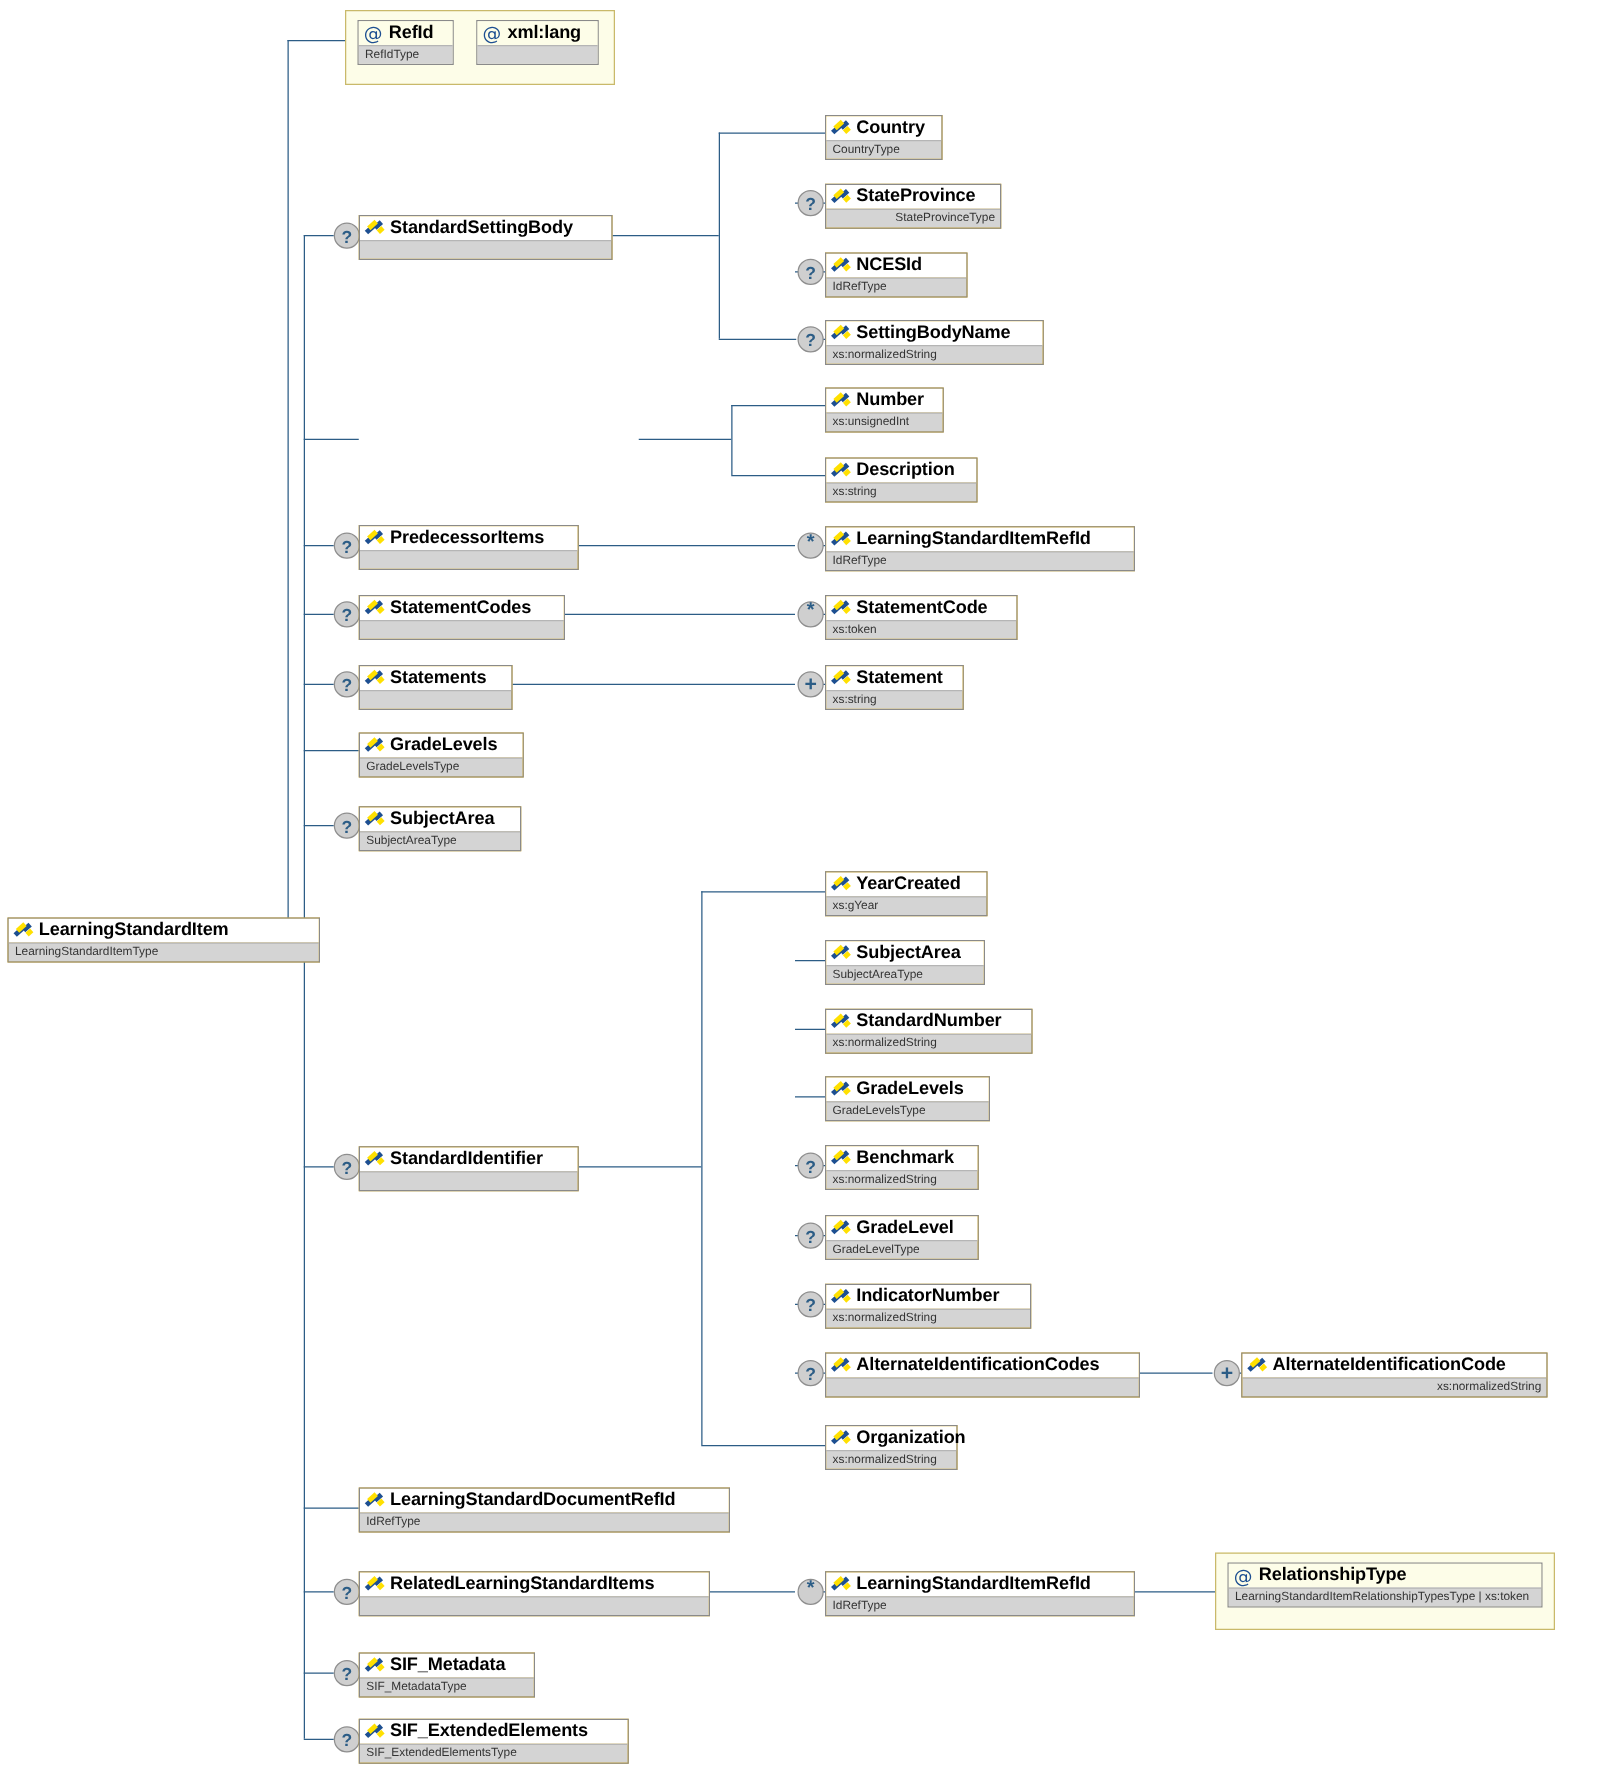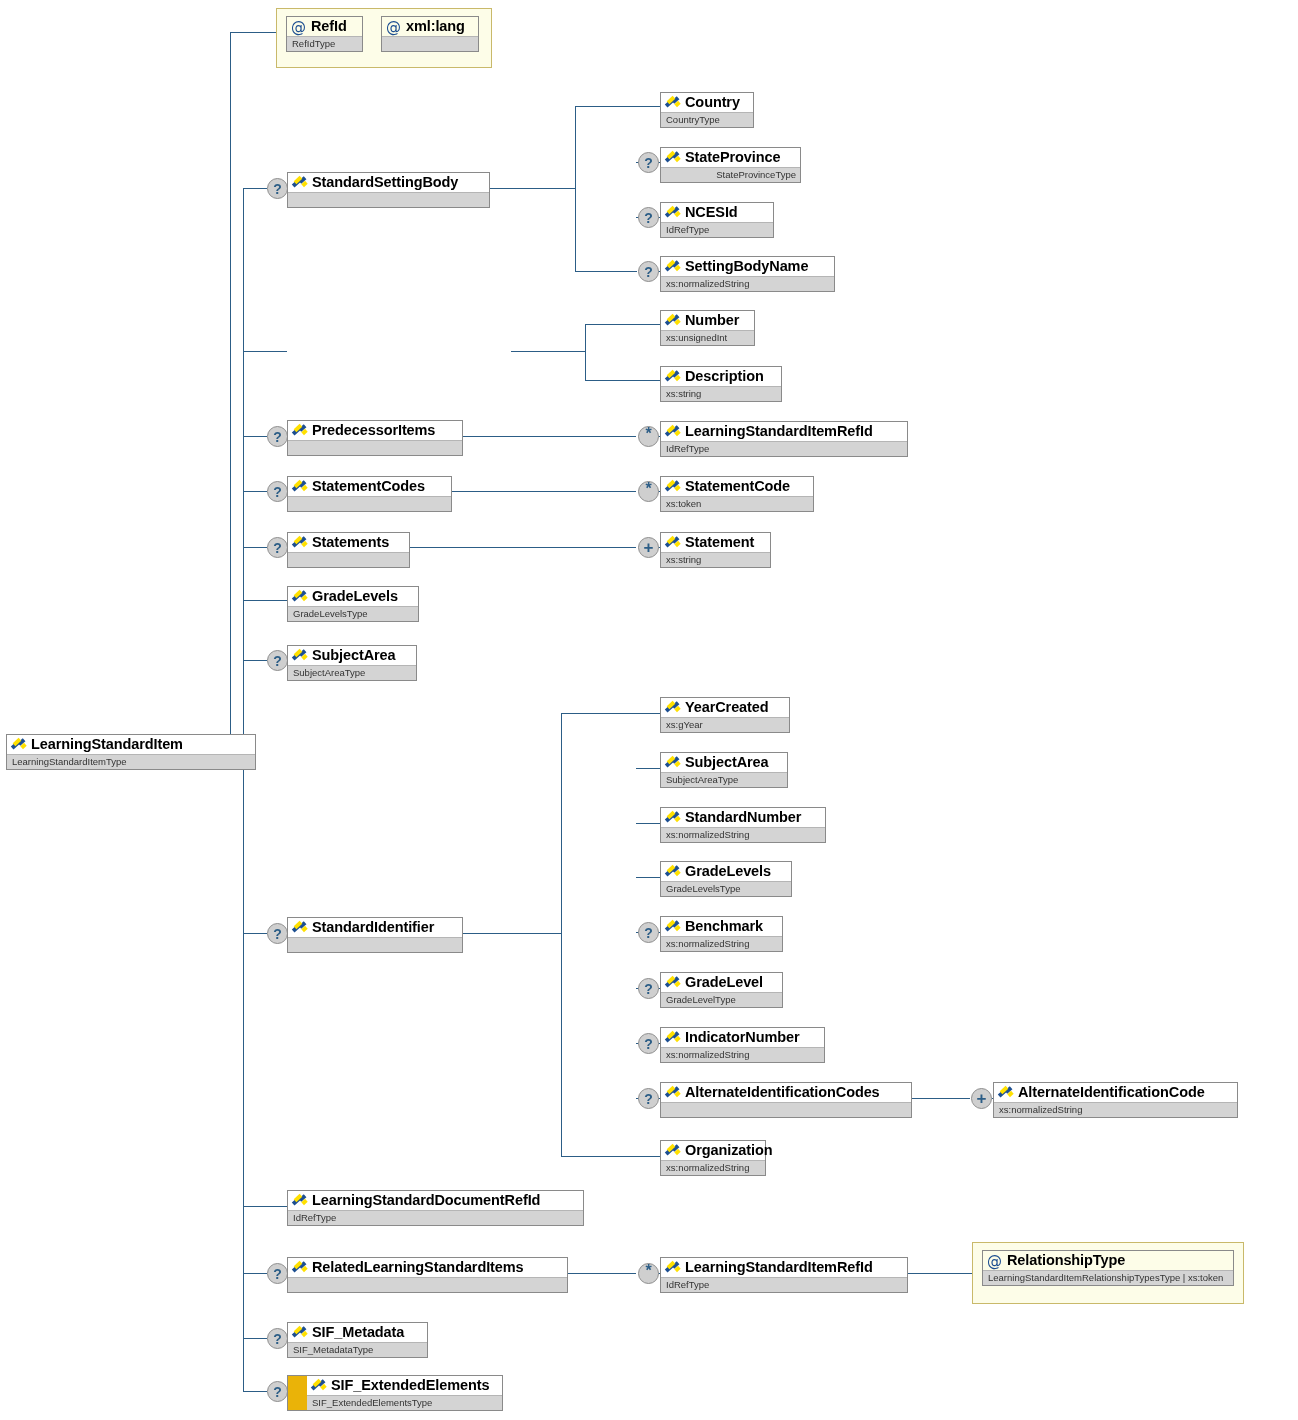--- a/index.html
+++ b/index.html
@@ -466,21 +466,21 @@
           <i class="b2"></i>
           <i class="y1"></i>
           <i class="y2"></i>
         </span>
       <span class="tx">AlternateIdentificationCodes</span>
     </div>
     <div class="ty"></div>
   </div>
 
   <div class="card pl" style="left:971px;top:1088px;">+</div>
-  <div class="node" style="left:993px;top:1082px;width:245px;">
+  <div class="node" style="left:993px;top:1082px;width:245px;text-align:right;">
     <div class="nm">
       <span class="eicon">
           <i class="b1"></i>
           <i class="b2"></i>
           <i class="y1"></i>
           <i class="y2"></i>
         </span>
       <span class="tx">AlternateIdentificationCode</span>
     </div>
     <div class="ty">xs:normalizedString</div>
@@ -557,21 +557,21 @@
           <i class="b2"></i>
           <i class="y1"></i>
           <i class="y2"></i>
         </span>
       <span class="tx">SIF_Metadata</span>
     </div>
     <div class="ty">SIF_MetadataType</div>
   </div>
 
   <div class="card q" style="left:267px;top:1381px;">?</div>
-  <div class="node" style="left:287px;top:1375px;width:216px;padding-left:19px;">
+  <div class="node" style="left:287px;top:1375px;width:216px;">
     <div class="nm">
       <span class="eicon">
           <i class="b1"></i>
           <i class="b2"></i>
           <i class="y1"></i>
           <i class="y2"></i>
         </span>
       <span class="tx">SIF_ExtendedElements</span>
     </div>
     <div class="ty">SIF_ExtendedElementsType</div>

